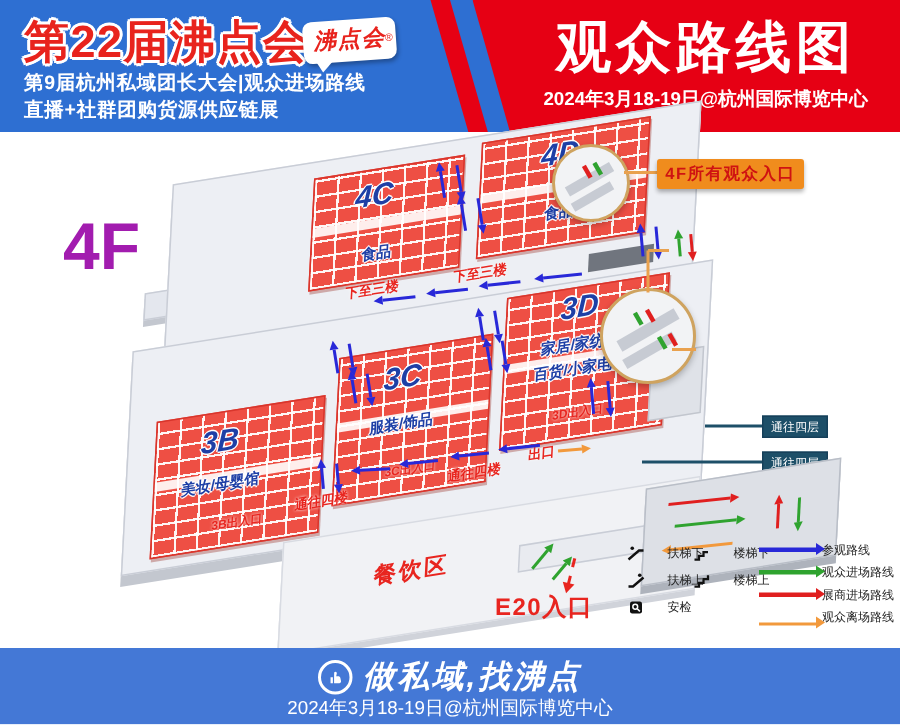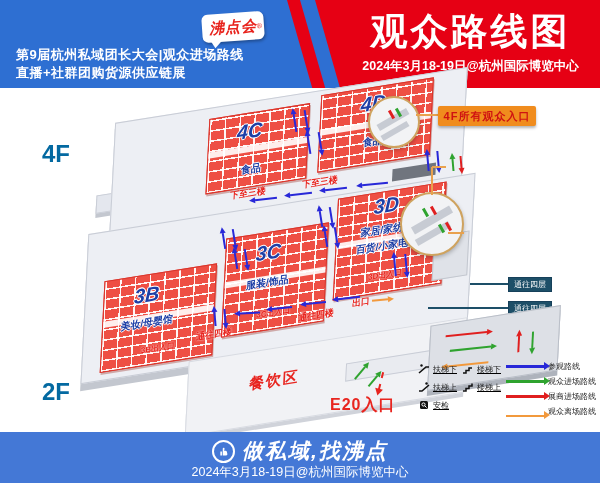--- a/index.html
+++ b/index.html
@@ -18,21 +18,21 @@
   .sub{position:absolute;left:16px;color:#fff;font-weight:bold;font-size:13px;letter-spacing:.5px;}
   .sub1{top:46px;} .sub2{top:64px;}
   .red-stripe{position:absolute;left:287px;top:0;width:13px;height:88px;background:#e60014;transform:skewX(16deg);transform-origin:top;}
   .header-right{position:absolute;left:285px;top:0;width:315px;height:88px;background:#e60014;
     clip-path:polygon(30px 0,100% 0,100% 100%,55px 100%);}
   .banner-title{position:absolute;left:62px;right:6px;top:7px;text-align:center;color:#fff;font-size:37px;font-weight:900;letter-spacing:3px;}
   .banner-date{position:absolute;left:62px;right:6px;top:58px;text-align:center;color:#fff;font-size:12.5px;font-weight:bold;}
 
   
   .map{position:absolute;left:0;top:88px;width:600px;height:344px;background:#fff;}
-  .floor-label{position:absolute;color:#0369a1;font-size:24px;font-weight:600;}
+  .floor-label{position:absolute;color:#a21caf;font-size:44px;font-weight:600;}
   .fl-4{left:42px;top:52px;} .fl-3{left:42px;top:188px;} .fl-2{left:42px;top:290px;}
 
   .deck{position:absolute;transform:rotate(-9deg) skewX(-12deg);background:#edeff4;border:1px solid #c9cdd6;box-shadow:0 6px 0 #c3c7cf;}
   .deck4f{left:110px;top:8px;width:355px;height:108px;}
   .apron4f{position:absolute;left:95px;top:95px;width:160px;height:16px;transform:rotate(-9deg) skewX(-12deg);background:#e4e7ee;border:1px solid #c9cdd6;box-shadow:0 4px 0 #c3c7cf;}
   .ramp{position:absolute;left:392px;top:78px;width:44px;height:12px;transform:rotate(-9deg) skewX(-12deg);background:#70757e;}
   .deck3f{left:82px;top:117px;width:390px;height:145px;box-shadow:0 7px 0 #c3c7cf;}
   .deck2f{left:185px;top:252px;width:280px;height:72px;background:#f1f2f5;border-color:#d8dbe2;box-shadow:0 4px 0 #d0d3da;}
   .e20{left:428px;top:228px;width:130px;height:62px;background:#dde0e6;border-color:#b9bec7;box-shadow:0 5px 0 #aeb3bc;}
   .walkway{position:absolute;left:345px;top:268px;width:95px;height:16px;transform:rotate(-9deg) skewX(-12deg);background:#e9ebf0;border:1px solid #c9cdd6;}
@@ -74,57 +74,57 @@
   
   .side-label{position:absolute;width:42px;height:13px;background:#1d4f68;color:#fff;font-size:8px;text-align:center;line-height:13px;border:1px solid #16405a;}
   .tconn{position:absolute;background:#1d4f68;height:1.5px;}
 
   
   .dining{position:absolute;color:#e8251f;font-size:15px;font-weight:900;letter-spacing:2px;}
   .e20-label{position:absolute;left:330px;top:307px;color:#e8251f;font-size:16px;font-weight:900;letter-spacing:1px;}
 
   
   .legend{position:absolute;left:418px;top:273px;width:180px;height:64px;}
-  .lg-item{position:absolute;display:flex;align-items:flex-end;gap:3px;text-decoration:underline;}
+  .lg-item{position:absolute;display:flex;align-items:flex-start;gap:15px;}
   .lg-item svg{display:block;}
   .lg-label{font-size:8px;color:#222;white-space:nowrap;}
   .lg-route{position:absolute;display:flex;align-items:center;gap:4px;}
   .lg-line{width:38px;height:2.5px;background:currentColor;position:relative;}
   .lg-line::after{content:"";position:absolute;right:-6px;top:-3.2px;border-left:6px solid currentColor;border-top:4px solid transparent;border-bottom:4px solid transparent;}
   .lg-route .lg-label{color:#222;}
 
   
   .footer{position:absolute;left:0;top:432px;width:600px;height:51px;background:#4478d6;}
   .slogan-row{position:absolute;left:0;right:0;top:5px;display:flex;align-items:center;justify-content:center;gap:7px;}
   .slogan-icon{width:19px;height:19px;border:2px solid #fff;border-radius:50%;display:flex;align-items:center;justify-content:center;}
   .slogan-text{color:#fff;font-size:21px;font-weight:900;font-style:italic;letter-spacing:2px;}
   .footer-date{position:absolute;left:0;right:0;top:32px;text-align:center;color:#fff;font-size:12.5px;}
 </style>
 </head>
 <body>
 
 <div class="page">
 
   <div class="header">
+    <h1 class="ed-title">第22届沸点会</h1>
     <div class="logo-bubble">
       <span>沸点会</span><sup>®</sup>
     </div>
     <div class="sub sub1">第9届杭州私域团长大会|观众进场路线</div>
     <div class="sub sub2">直播+社群团购货源供应链展</div>
     <div class="red-stripe"></div>
     <div class="header-right">
       <div class="banner-title">观众路线图</div>
       <div class="banner-date">2024年3月18-19日@杭州国际博览中心</div>
     </div>
   </div>
 
   <div class="map">
 
     <div class="floor-label fl-4">4F</div>
-    <div class="floor-label fl-2">2F</div>
 
     <div class="apron4f"></div>
     <div class="deck deck4f">
       <div class="hall" style="left:95px;top:10px;width:100px;height:72px;">
         <div class="hall-code" style="left:28px;top:6px;">4C</div>
         <div class="hall-cat" style="left:34px;top:48px;">食品</div>
       </div>
       <div class="hall" style="left:208px;top:4px;width:112px;height:74px;">
         <div class="hall-code" style="left:40px;top:4px;">4D</div>
         <div class="hall-cat" style="left:44px;top:46px;">食品</div>

